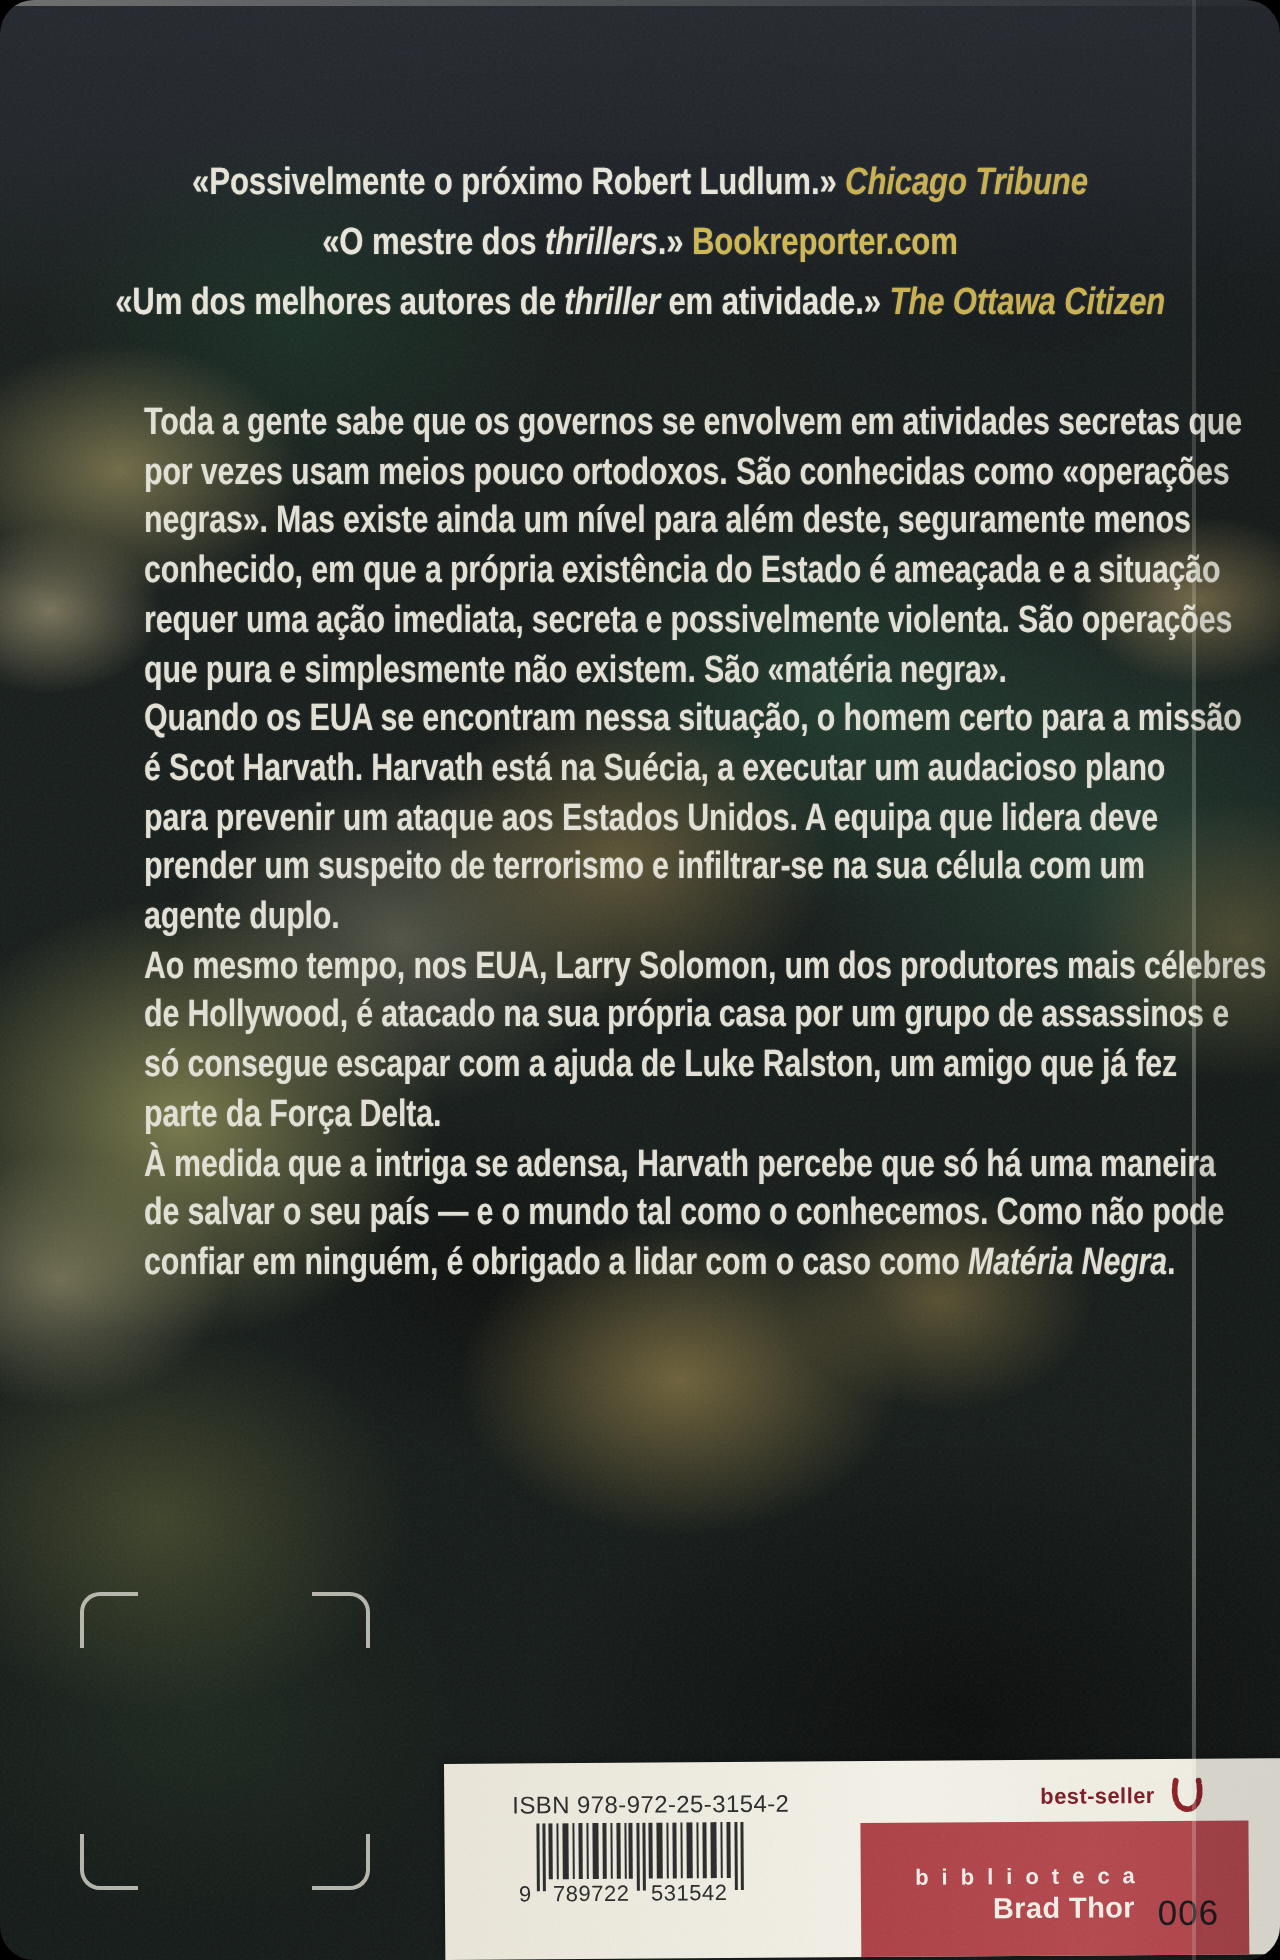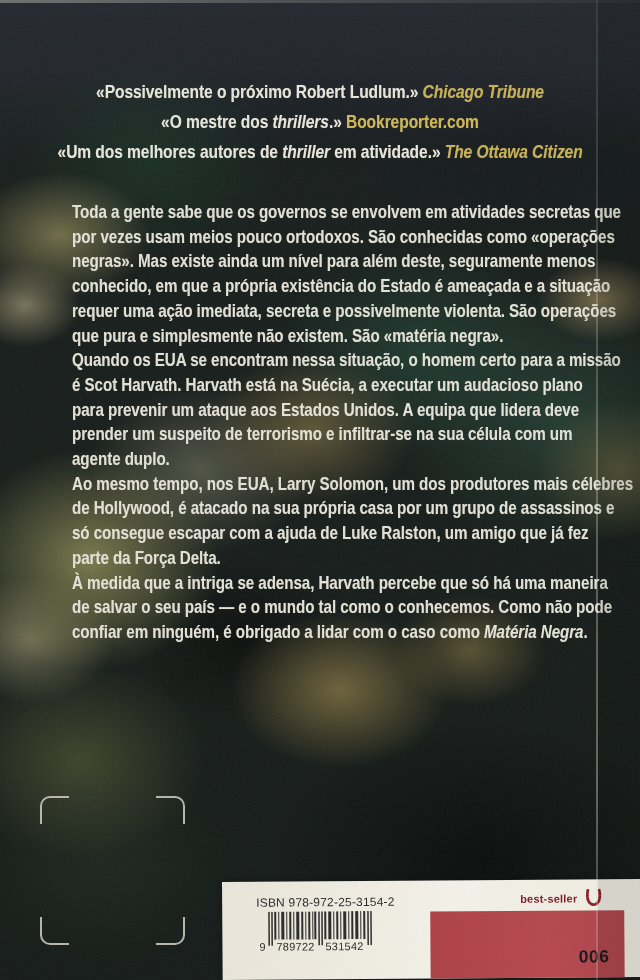--- a/index.html
+++ b/index.html
@@ -23,20 +23,21 @@
       radial-gradient(120px 100px at 620px 470px, rgba(120,108,66,0.6), rgba(120,108,66,0) 70%),
       radial-gradient(150px 120px at 240px 640px, rgba(12,14,12,0.85), rgba(12,14,12,0) 70%),
       radial-gradient(220px 160px at 420px 350px, rgba(34,66,52,0.8), rgba(34,66,52,0) 65%),
       radial-gradient(260px 200px at 560px 420px, rgba(40,72,58,0.7), rgba(40,72,58,0) 65%),
       radial-gradient(240px 200px at 520px 120px, rgba(20,24,28,0.9), rgba(20,24,28,0) 70%),
       radial-gradient(300px 120px at 320px 90px, rgba(18,22,26,0.9), rgba(18,22,26,0) 70%),
       radial-gradient(180px 140px at 80px 760px, rgba(90,95,55,0.6), rgba(90,95,55,0) 70%),
       radial-gradient(200px 160px at 100px 860px, rgba(30,42,32,0.8), rgba(30,42,32,0) 65%),
       radial-gradient(300px 200px at 480px 860px, rgba(10,12,12,0.9), rgba(10,12,12,0) 70%),
       linear-gradient(180deg,#191f1d,#151b18);
+    border-radius: 17px;
   }
   .grain{position:absolute;inset:0;width:100%;height:100%;pointer-events:none;}
   .top-edge{position:absolute;left:0;top:0;width:100%;height:3px;
     background:linear-gradient(90deg,rgba(170,170,165,0.55),rgba(120,122,120,0.25) 70%,rgba(90,92,92,0.1));}
   .crease{position:absolute;top:0;left:596px;width:2px;height:100%;
     background:linear-gradient(180deg,rgba(205,210,200,0.10),rgba(205,210,200,0.30) 45%,rgba(225,228,218,0.38) 80%,rgba(205,210,200,0.2));}
   .edge-shade{position:absolute;top:0;left:598px;width:42px;height:100%;background:rgba(0,0,0,0.10);}
 
   
   .quotes{position:absolute;left:0;top:77px;width:640px;text-align:center;
@@ -72,21 +73,21 @@
   .isbn-text{position:absolute;left:34px;top:14px;width:130px;text-align:center;
     color:#2b2b2b;font-size:12px;letter-spacing:0.2px;white-space:nowrap;}
   .barcode{position:absolute;left:36px;top:30px;}
   .bestseller-row{position:absolute;left:298px;top:9px;display:flex;align-items:center;gap:7px;}
   .bestseller-text{color:#7d1c25;font-weight:bold;font-size:11px;letter-spacing:0.2px;}
   .series-box{position:absolute;left:208px;top:31px;width:194px;height:67px;
     background:linear-gradient(90deg,#ac4046,#b4484e 60%,#ae434a);}
   .series-col{position:absolute;right:57px;top:22px;text-align:right;color:#f2efe8;}
   .series-name{font-size:11px;font-weight:bold;letter-spacing:6.5px;margin-right:-6.5px;white-space:nowrap;}
   .series-author{font-size:14.5px;font-weight:bold;margin-top:2px;letter-spacing:0.2px;white-space:nowrap;}
-  .series-number{position:absolute;right:15px;top:36px;color:#17171b;font-weight:bold;font-size:17.5px;letter-spacing:0.5px;}
+  .series-number{position:absolute;right:15px;top:36px;color:#17171b;font-weight:normal;font-size:17.5px;letter-spacing:0.5px;}
 </style>
 </head>
 <body>
 
 <div class="page">
 
   <div class="top-edge"></div>
 
   <div class="quotes">
     <div class="quote-line"><span>«Possivelmente o próximo Robert Ludlum.» </span><span class="q-em"></span><span></span><span class="q-src it">Chicago Tribune</span></div>
@@ -163,20 +164,24 @@
     </svg>
 
     <div class="bestseller-row">
       <span class="bestseller-text">best-seller</span>
       <svg width="19" height="19" viewBox="0 0 20 20">
         <path d="M4,2 C2,12 5.5,17 10,17 C14.5,17 18,12 16,2" fill="none" stroke="#8c2026" stroke-width="3" stroke-dasharray="2.4 1.6" stroke-linecap="round"></path>
       </svg>
     </div>
 
     <div class="series-box">
+      <div class="series-col">
+        <div class="series-name">biblioteca</div>
+        <div class="series-author">Brad Thor</div>
+      </div>
       <div class="series-number">006</div>
     </div>
   </div>
 
   <div class="crease"></div>
   <div class="edge-shade"></div>
 
   <svg class="grain">
     <filter id="n">
         <feTurbulence type="fractalNoise" baseFrequency="0.8" numOctaves="2" stitchTiles="stitch"></feTurbulence>

